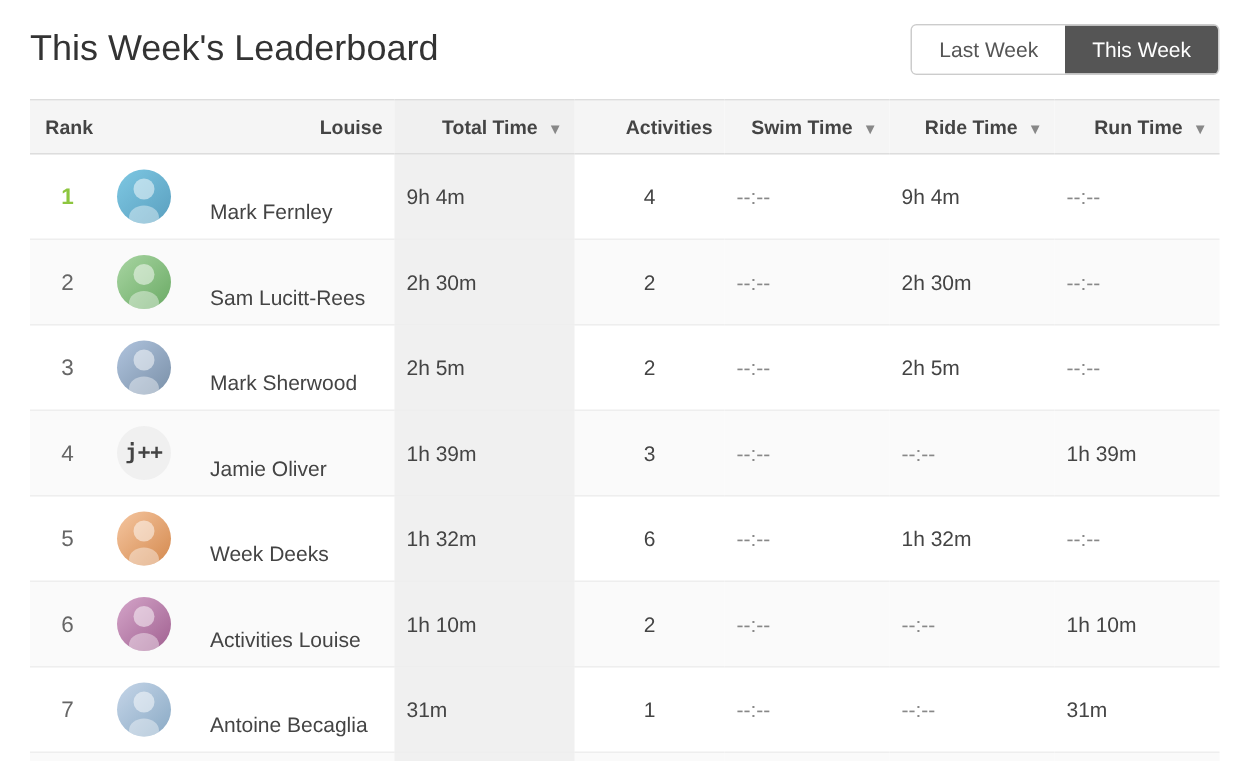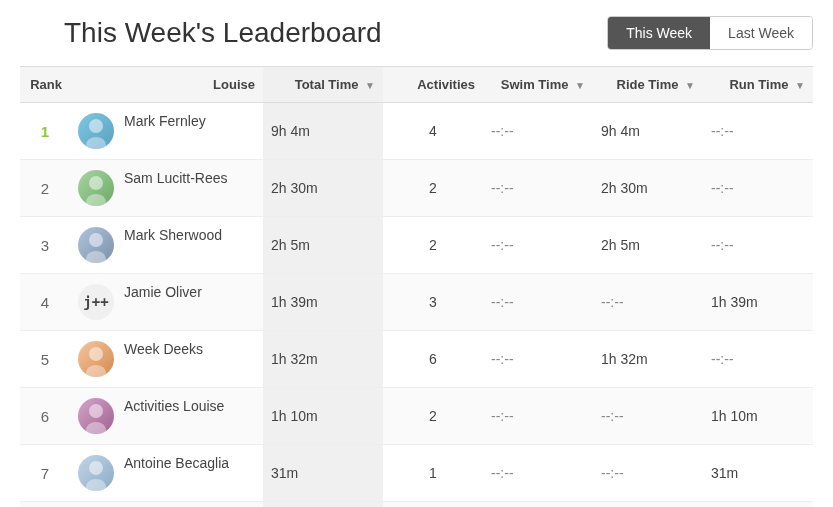--- a/index.html
+++ b/index.html
@@ -14,24 +14,23 @@
       width: 833px;
       min-height: 507px;
     }
     .header-row {
       display: flex;
       align-items: center;
       justify-content: space-between;
       margin-bottom: 16px;
     }
     .page-title {
-      font-size: 28px;
+      font-size: 24px;
       font-weight: 400;
       color: #333;
-      margin-left: 44px;
     }
     .week-toggle {
       display: flex;
       border: 1px solid #ccc;
       border-radius: 4px;
       overflow: hidden;
     }
     .week-btn {
       padding: 8px 18px;
       cursor: pointer;
@@ -80,22 +79,22 @@
     }
     .rank-cell {
       width: 50px;
       text-align: center;
       font-size: 15px;
     }
     .rank-1 { color: #8dc63f; font-weight: bold; }
     .rank-other { color: #666; }
     .athlete-cell {
       display: flex;
-      align-items: flex-start;
-      gap: 10px;
+      align-items: flex-end;
+      gap: 26px;
     }
     .avatar {
       width: 36px;
       height: 36px;
       border-radius: 50%;
       background: #ccc;
       overflow: hidden;
       flex-shrink: 0;
       display: flex;
       align-items: center;
@@ -134,22 +133,22 @@
     td.col-activities { text-align: center; }
     .dash { color: #888; }
   </style>
 </head>
 <body>
 
 <div class="page-wrapper">
   <div class="header-row">
     <h1 class="page-title">This Week's Leaderboard</h1>
     <div class="week-toggle">
+      <button class="week-btn">Last Week</button>
       <button class="week-btn active">This Week</button>
-      <button class="week-btn">Last Week</button>
     </div>
   </div>
 
   <table>
     <thead>
       <tr>
         <th>Rank</th>
         <th>Louise</th>
         <th class="col-totaltime">Total Time <span class="sort-arrow">▼</span></th>
         <th class="col-activities">Activities</th>

